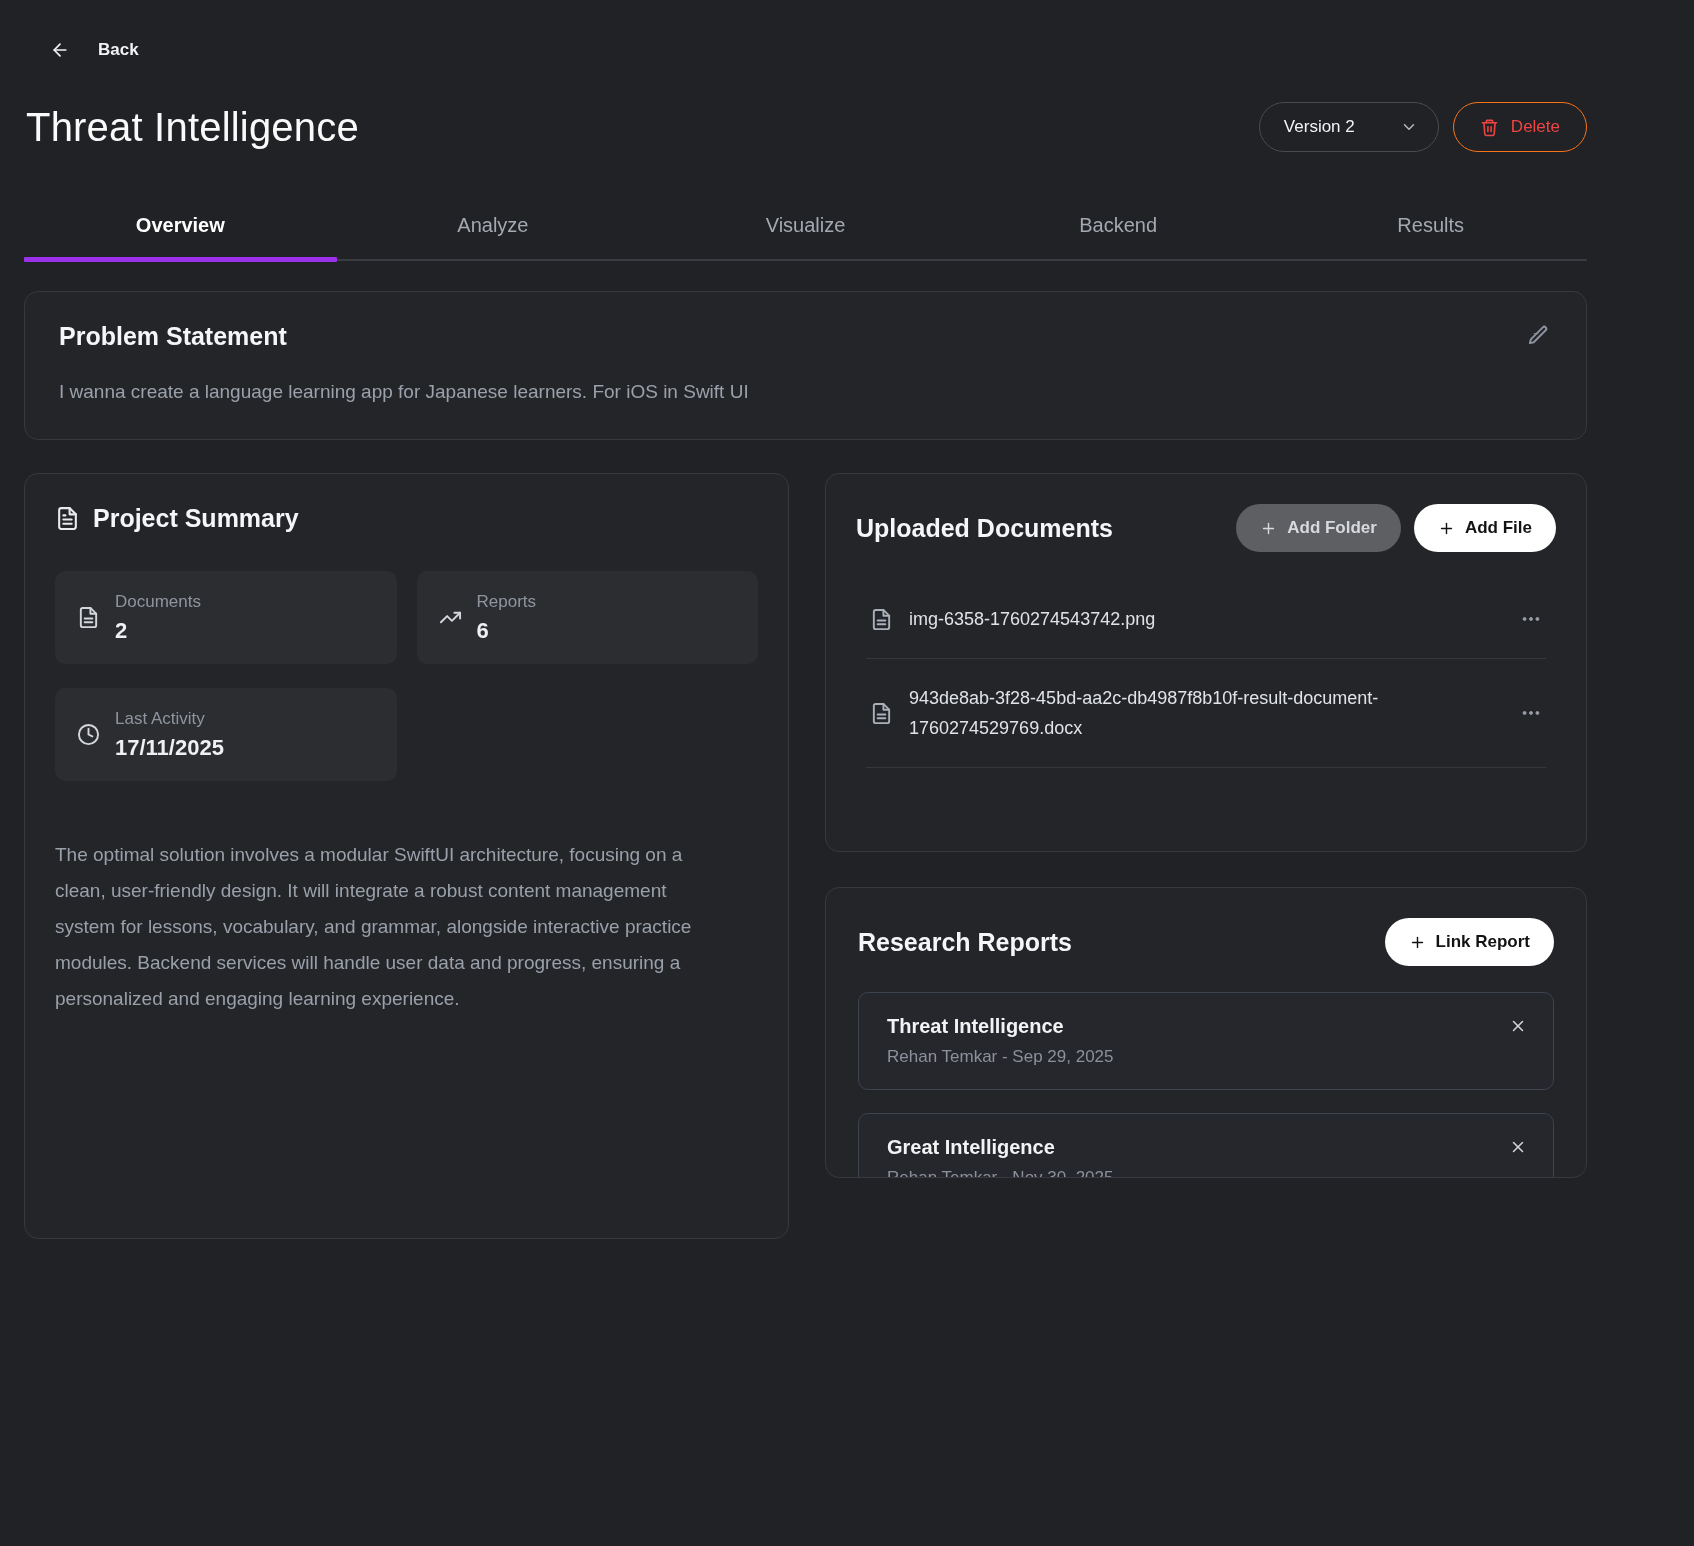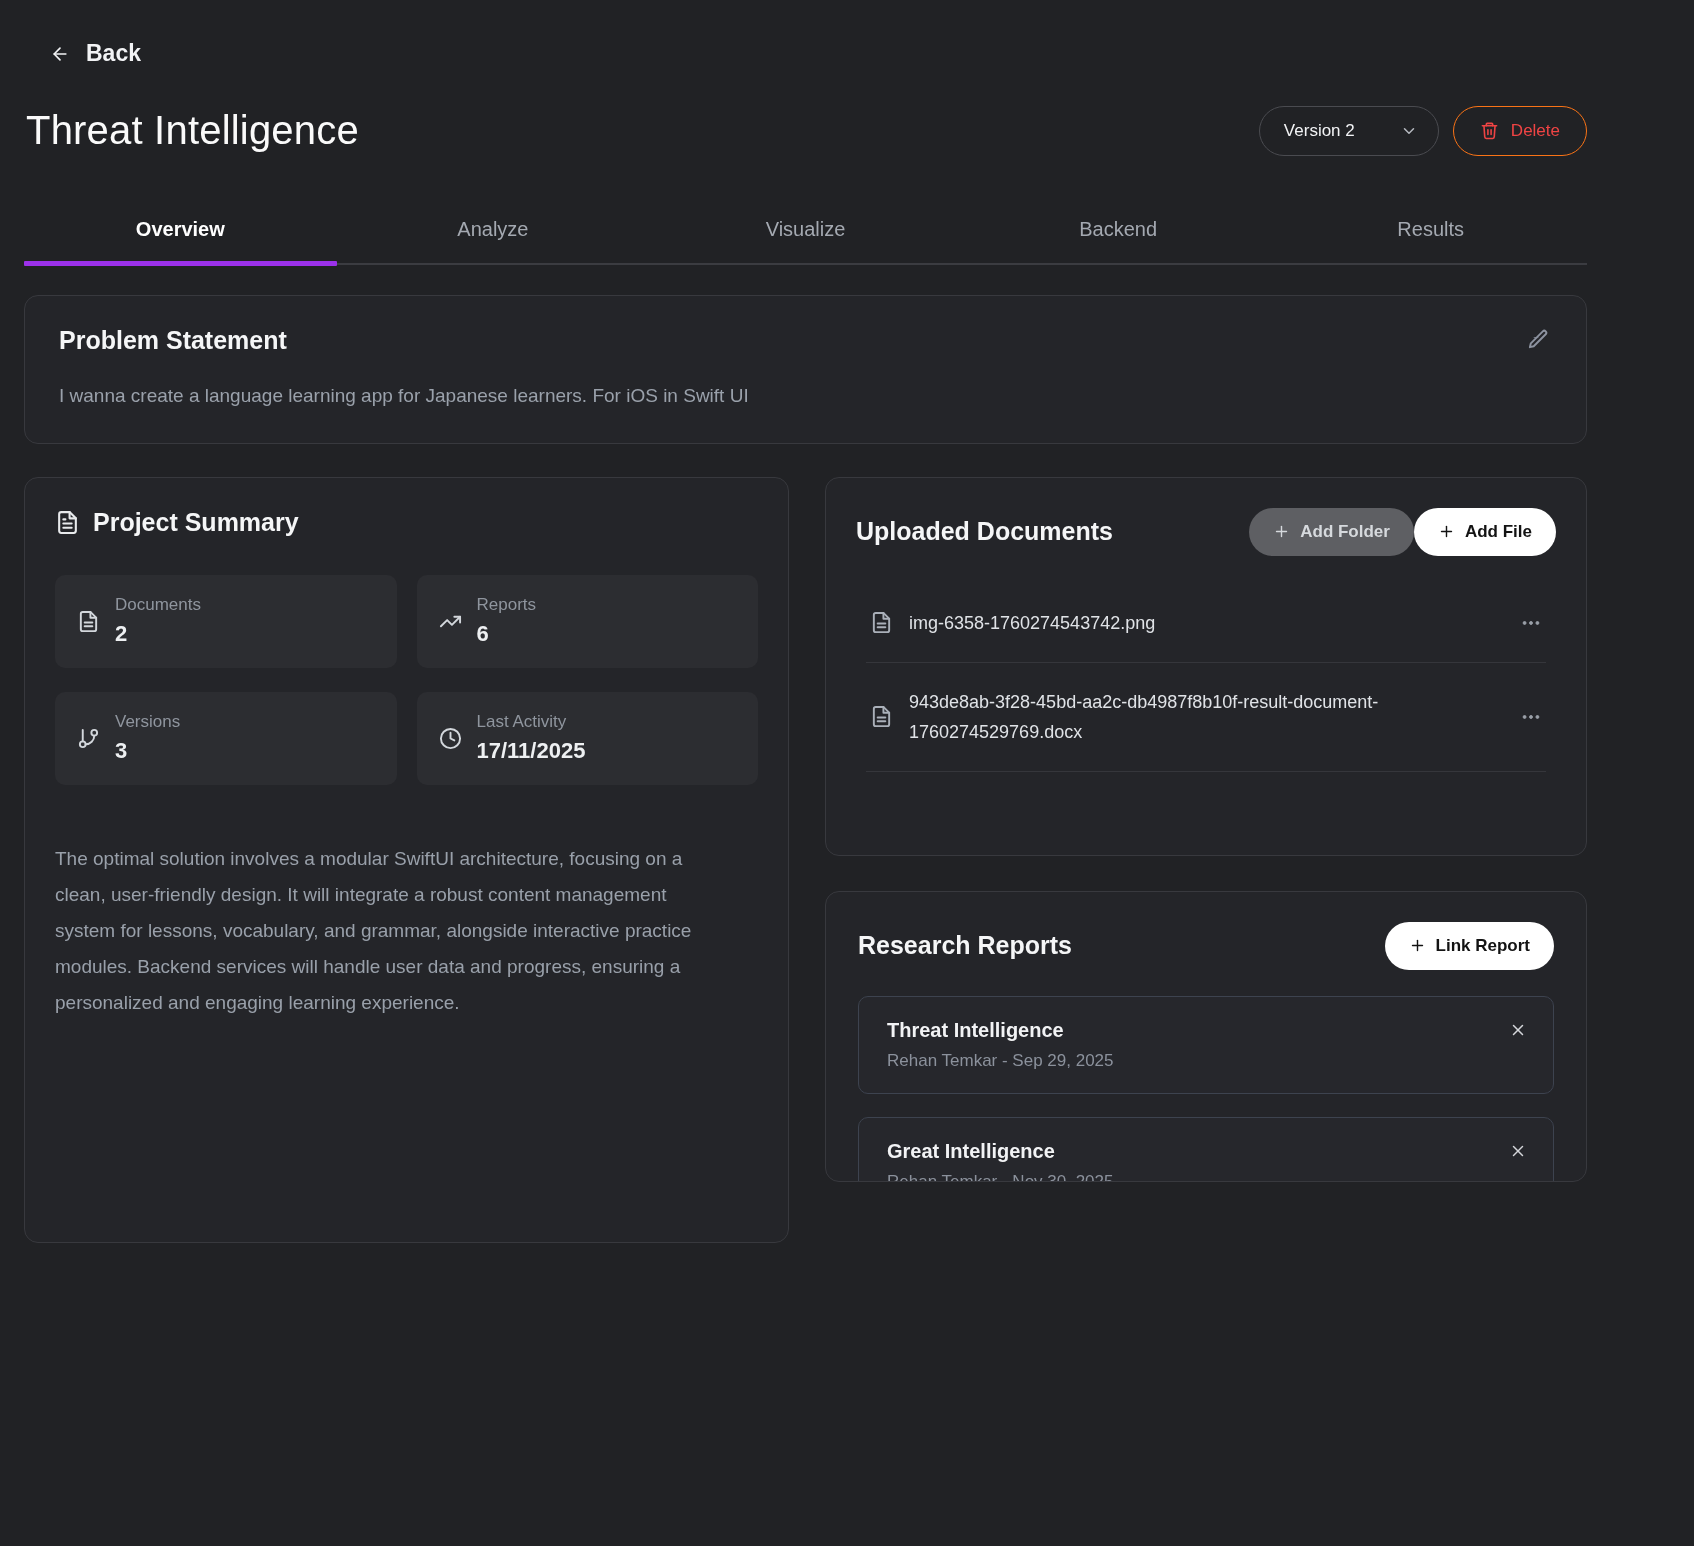--- a/index.html
+++ b/index.html
@@ -8,23 +8,23 @@
     background: #212225;
     font-family: "Liberation Sans", sans-serif;
     color: #eceef0;
     overflow: hidden;
   }
   .page { padding: 40px 0 0 24px; width: 1612px; }
   .content { width: 1563px; }
 
   
   .back-row {
-    display: inline-flex; align-items: center; gap: 16px;
+    display: inline-flex; align-items: center; gap: 28px;
     margin-left: 26px; cursor: pointer; color: #f2f3f5;
-    font-size: 23px; font-weight: 600;
+    font-size: 17px; font-weight: 600;
   }
   .back-row svg { width: 20px; height: 20px; stroke: #f2f3f5; }
 
   .header-row {
     margin-top: 38px; display: flex; align-items: center; justify-content: space-between;
   }
   .page-title { margin-left: 2px; font-size: 40px; font-weight: 500; color: #fafafa; letter-spacing: 0.2px; }
   .header-actions { display: flex; align-items: center; gap: 14px; }
   .version-select {
     display: flex; align-items: center; justify-content: space-between;
@@ -88,21 +88,21 @@
   .stat-label { font-size: 17px; color: #8f959e; margin-bottom: 6px; }
   .stat-value { font-size: 22px; font-weight: 700; color: #eef0f2; }
 
   .summary-desc {
     margin-top: 56px; font-size: 19px; line-height: 36px; color: #99a0aa; padding-right: 30px;
   }
 
   
   .uploads-card { padding: 30px 30px 40px; min-height: 379px; }
   .card-head-row { display: flex; align-items: center; justify-content: space-between; }
-  .head-buttons { display: flex; align-items: flex-start; }
+  .head-buttons { display: flex; align-items: flex-start; gap: 13px; }
   .pill-btn {
     display: flex; align-items: center; gap: 10px;
     height: 48px; padding: 0 24px; border-radius: 999px;
     font-size: 17px; font-weight: 600; cursor: pointer; border: none;
   }
   .pill-btn svg { width: 17px; height: 17px; }
   .btn-grey { background: #5e5f63; color: #d6d9dd; }
   .btn-grey svg { stroke: #d6d9dd; }
   .btn-white { background: #ffffff; color: #131313; }
   .btn-white svg { stroke: #131313; }
@@ -221,32 +221,20 @@
                 <path d="M22 7l-8.5 8.5-5-5L2 17"></path>
                 <path d="M16 7h6v6"></path>
               </svg>
             <div>
               <div class="stat-label">Reports</div>
               <div class="stat-value">6</div>
             </div>
           </div>
           <div class="stat-tile">
             <svg viewBox="0 0 24 24" fill="none" stroke-width="2" stroke-linecap="round" stroke-linejoin="round">
-                <path d="M6 3v12"></path>
-                <circle cx="18" cy="6" r="3"></circle>
-                <circle cx="6" cy="18" r="3"></circle>
-                <path d="M18 9a9 9 0 0 1-9 9"></path>
-              </svg>
-            <div>
-              <div class="stat-label">Versions</div>
-              <div class="stat-value">3</div>
-            </div>
-          </div>
-          <div class="stat-tile">
-            <svg viewBox="0 0 24 24" fill="none" stroke-width="2" stroke-linecap="round" stroke-linejoin="round">
                 <circle cx="12" cy="12" r="10"></circle>
                 <path d="M12 6v6l4 2"></path>
               </svg>
             <div>
               <div class="stat-label">Last Activity</div>
               <div class="stat-value">17/11/2025</div>
             </div>
           </div>
         </div>
 

